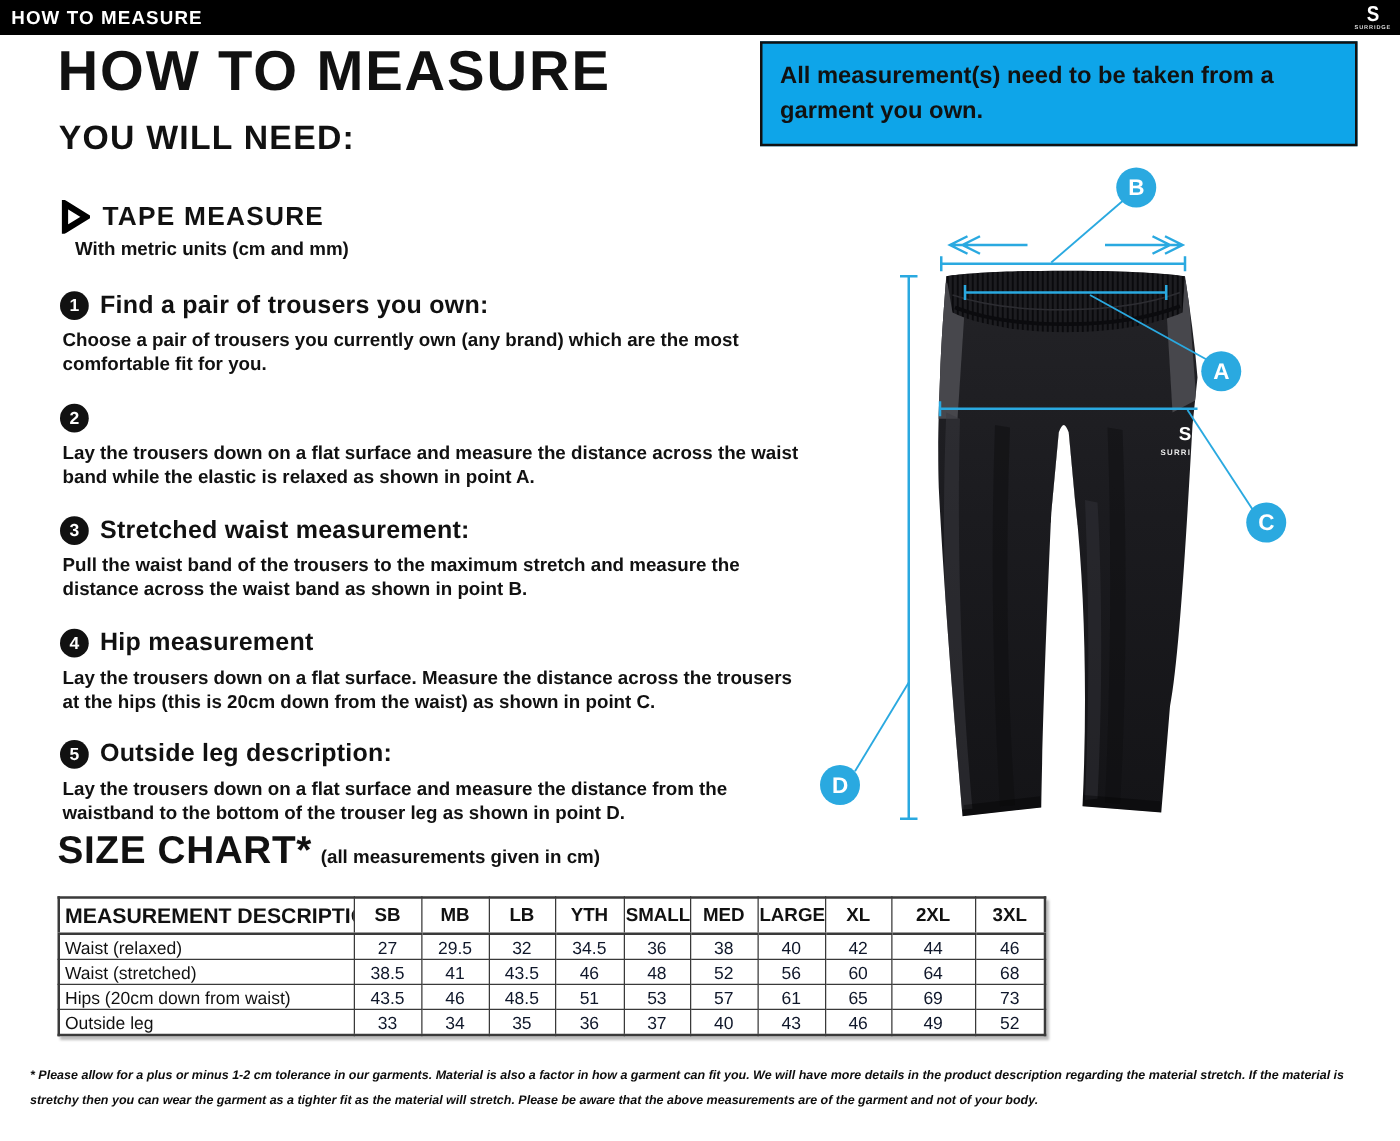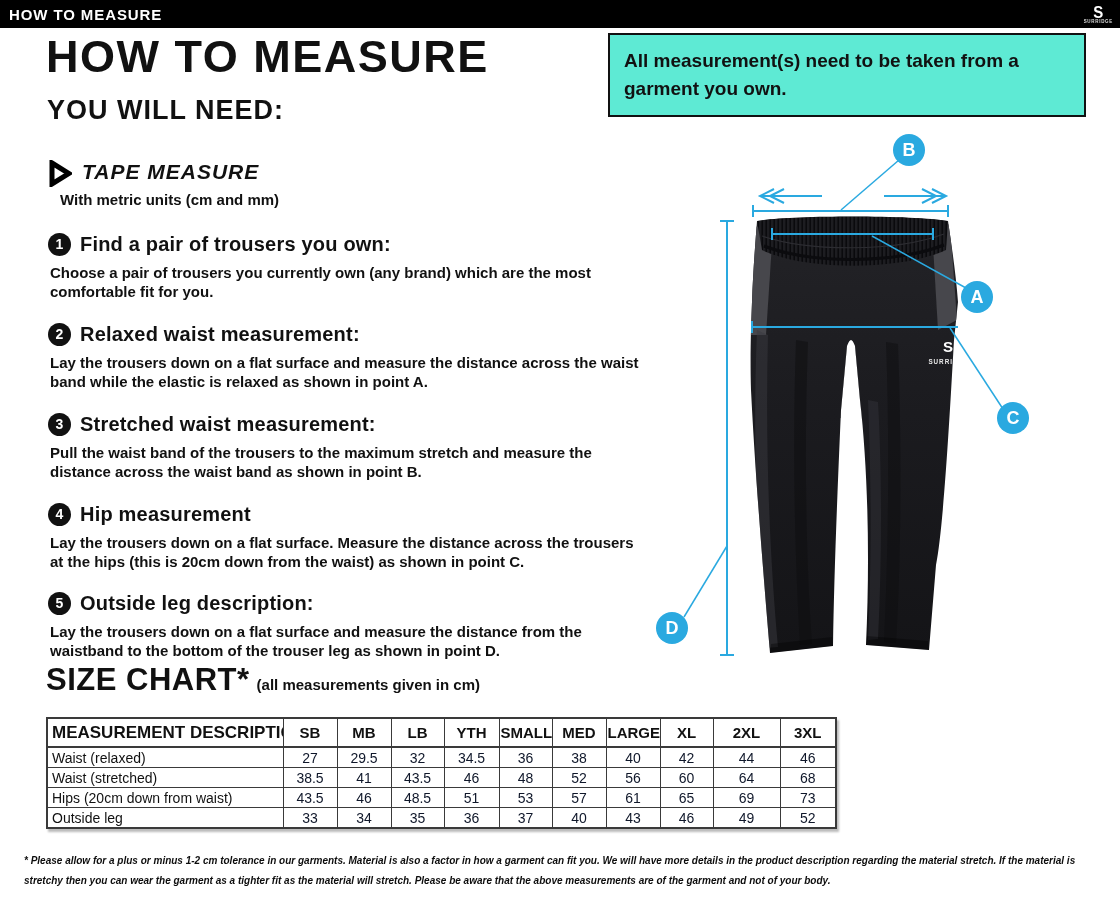--- a/index.html
+++ b/index.html
@@ -9,25 +9,25 @@
   .topbar{position:absolute;left:0;top:0;width:1120px;height:28px;background:#000;
           display:flex;align-items:center;justify-content:space-between;}
   .topbar-title{color:#fff;font-size:15px;font-weight:bold;letter-spacing:.9px;padding-left:9px;}
   .topbar-logo{display:flex;flex-direction:column;align-items:center;justify-content:center;
                padding-right:7px;color:#fff;line-height:1;}
   .topbar-logo .s{font-size:15px;font-weight:900;transform:scaleY(1.15);}
   .topbar-logo .b{font-size:4.5px;font-weight:bold;letter-spacing:.7px;margin-top:1px;color:#ddd;}
 
   .h1{position:absolute;left:46px;top:31px;font-size:45px;font-weight:800;letter-spacing:1.5px;}
   .note{position:absolute;left:608px;top:33px;width:446px;border:2px solid #111;
-        padding:12px 14px;font-size:19px;font-weight:bold;line-height:28px;background:#5eead4;}
+        padding:12px 14px;font-size:19px;font-weight:bold;line-height:28px;background:#0ea5e9;}
   .h2{position:absolute;left:47px;top:95px;font-size:27px;font-weight:700;letter-spacing:1px;}
 
   .tool{position:absolute;left:48px;top:160px;}
-  .tool-head{display:flex;font-style:italic;}
+  .tool-head{display:flex;align-items:center;}
   .tool-title{font-size:21px;font-weight:800;letter-spacing:1px;margin-left:10px;}
   .tool-sub{font-size:15px;font-weight:bold;margin-top:4px;margin-left:12px;}
 
   .step{position:absolute;left:48px;width:592px;}
   .step-head{display:flex;align-items:center;}
   .step-num{width:23px;height:23px;border-radius:50%;background:#111;color:#fff;
             font-size:14px;font-weight:bold;text-align:center;line-height:23px;flex:0 0 23px;}
   .step-title{font-size:20px;font-weight:800;margin-left:9px;letter-spacing:.2px;}
   .step-body{font-size:15px;font-weight:bold;line-height:19px;margin-top:7px;margin-left:2px;}
 
@@ -81,21 +81,20 @@
 <div class="step" style="top:233px">
   <div class="step-head">
     <span class="step-num">1</span>
     <span class="step-title">Find a pair of trousers you own:</span>
   </div>
   <div class="step-body">Choose a pair of trousers you currently own (any brand) which are the most comfortable fit for you.</div>
 </div>
 <div class="step" style="top:323px">
   <div class="step-head">
     <span class="step-num">2</span>
-    <span class="step-title">Relaxed waist measurement:</span>
   </div>
   <div class="step-body">Lay the trousers down on a flat surface and measure the distance across the waist band while the elastic is relaxed as shown in point A.</div>
 </div>
 <div class="step" style="top:413px">
   <div class="step-head">
     <span class="step-num">3</span>
     <span class="step-title">Stretched waist measurement:</span>
   </div>
   <div class="step-body">Pull the waist band of the trousers to the maximum stretch and measure the distance across the waist band as shown in point B.</div>
 </div>

